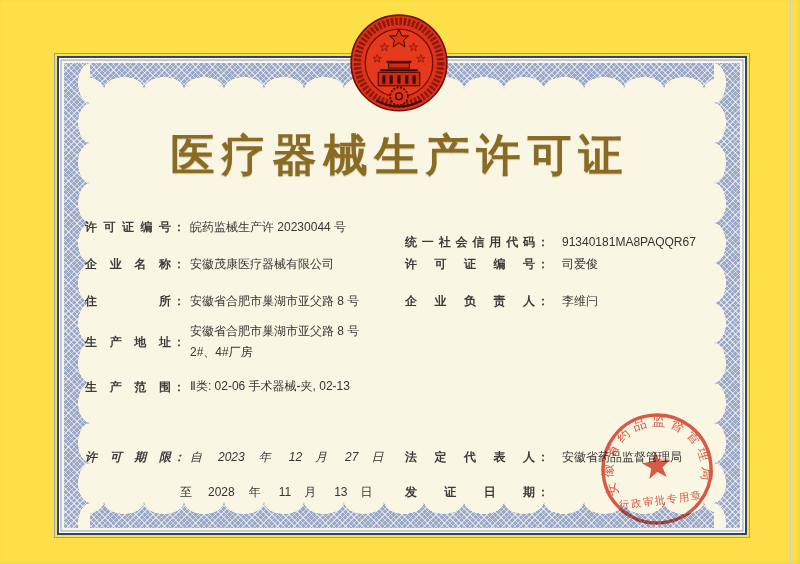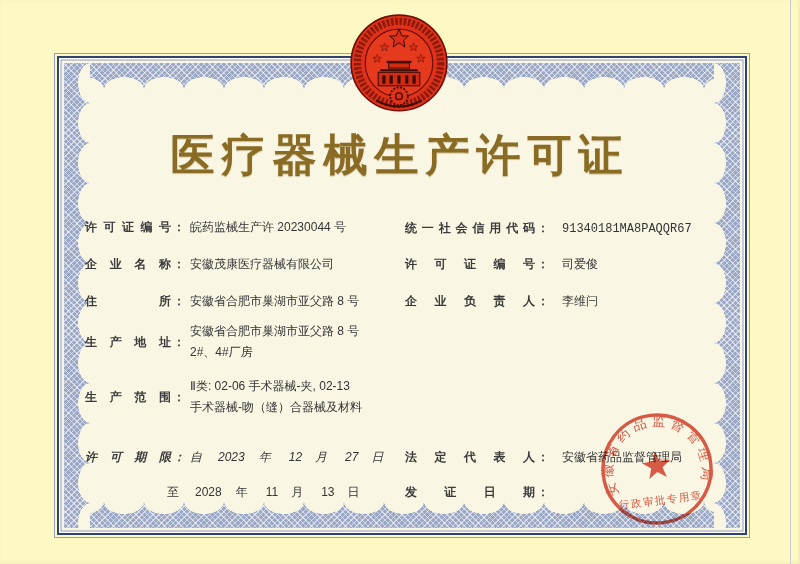--- a/index.html
+++ b/index.html
@@ -1,21 +1,21 @@
 <!DOCTYPE html>
 <html><head>
 <meta charset="utf-8">
 <style>
   html,body{margin:0;padding:0;}
   body{
     width:800px;height:564px;position:relative;overflow:hidden;
     background:#fdfdfd;
     font-family:"Liberation Sans", sans-serif;
   }
-  .paper{position:absolute;inset:0;background:#fef9c3;
+  .paper{position:absolute;inset:0;background:#fde047;
     box-shadow:inset -2px 0 3px rgba(0,0,0,.04), inset 0 -2px 3px rgba(0,0,0,.03);}
   .scan-line-right{position:absolute;right:9px;top:0;height:100%;width:1px;background:#c9cdd2;}
 
   
   .frame{
     position:absolute;left:57px;top:56px;width:686px;height:475px;
     border:2.5px solid #2e4373;
     outline:1px solid #93a0c4;outline-offset:2px;
     background:#f9f6e3;
     box-shadow:inset 0 0 0 1.5px #ffffff, inset 0 0 0 2.5px #8d9ac0;
@@ -141,21 +141,21 @@
     </svg>
   </div>
 
   <h1 class="title">医疗器械生产许可证</h1>
 
   <div class="row" style="left:85px;top:217px;">
     <span class="lbl lbl-l">许可证编号</span>
       <span class="colon">：</span>
     <span class="val">皖药监械生产许 20230044 号</span>
   </div>
-  <div class="row" style="left:405px;top:219px;font-family:Liberation Mono, monospace;">
+  <div class="row" style="left:405px;top:232px;">
     <span class="lbl lbl-r">统一社会信用代码</span>
       <span class="colon">：</span>
     <span class="val gap8">91340181MA8PAQQR67</span>
   </div>
 
   <div class="row" style="left:85px;top:254px;">
     <span class="lbl lbl-l">企业名称</span>
       <span class="colon">：</span>
     <span class="val">安徽茂康医疗器械有限公司</span>
   </div>
@@ -183,38 +183,37 @@
       <span class="vline">安徽省合肥市巢湖市亚父路 8 号</span>
       <span class="vline">2#、4#厂房</span>
     </span>
   </div>
 
   <div class="row multi" style="left:85px;top:376px;">
     <span class="lbl lbl-l">生产范围</span>
       <span class="colon">：</span>
     <span class="val vlines">
       <span class="vline">Ⅱ类: 02-06 手术器械-夹, 02-13</span>
-      <span class="vline">手术器械-吻（缝）合器械及材料</span>
     </span>
   </div>
 
   <div class="row" style="left:85px;top:447px;font-style:italic;">
     <span class="lbl lbl-l">许可期限</span>
       <span class="colon">：</span>
     <span class="val dt">
       <span class="t-pre">自</span><span class="t-yr">2023</span><span class="t-yu">年</span><span class="t-mo">12</span><span class="t-mu">月</span><span class="t-dy">27</span><span>日</span>
     </span>
   </div>
   <div class="row" style="left:405px;top:447px;">
     <span class="lbl lbl-r">法定代表人</span>
       <span class="colon">：</span>
     <span class="val gap8">安徽省药品监督管理局</span>
   </div>
 
-  <div class="row" style="left:167px;top:482px;justify-content:center;">
+  <div class="row" style="left:180px;top:482px;justify-content:center;">
     <span class="val dt">
       <span class="t-pre">至</span><span class="t-yr">2028</span><span class="t-yu">年</span><span class="t-mo">11</span><span class="t-mu">月</span><span class="t-dy">13</span><span>日</span>
     </span>
   </div>
   <div class="row" style="left:405px;top:482px;">
     <span class="lbl lbl-r">发证日期</span>
       <span class="colon">：</span>
   </div>
 
   <div class="seal">

